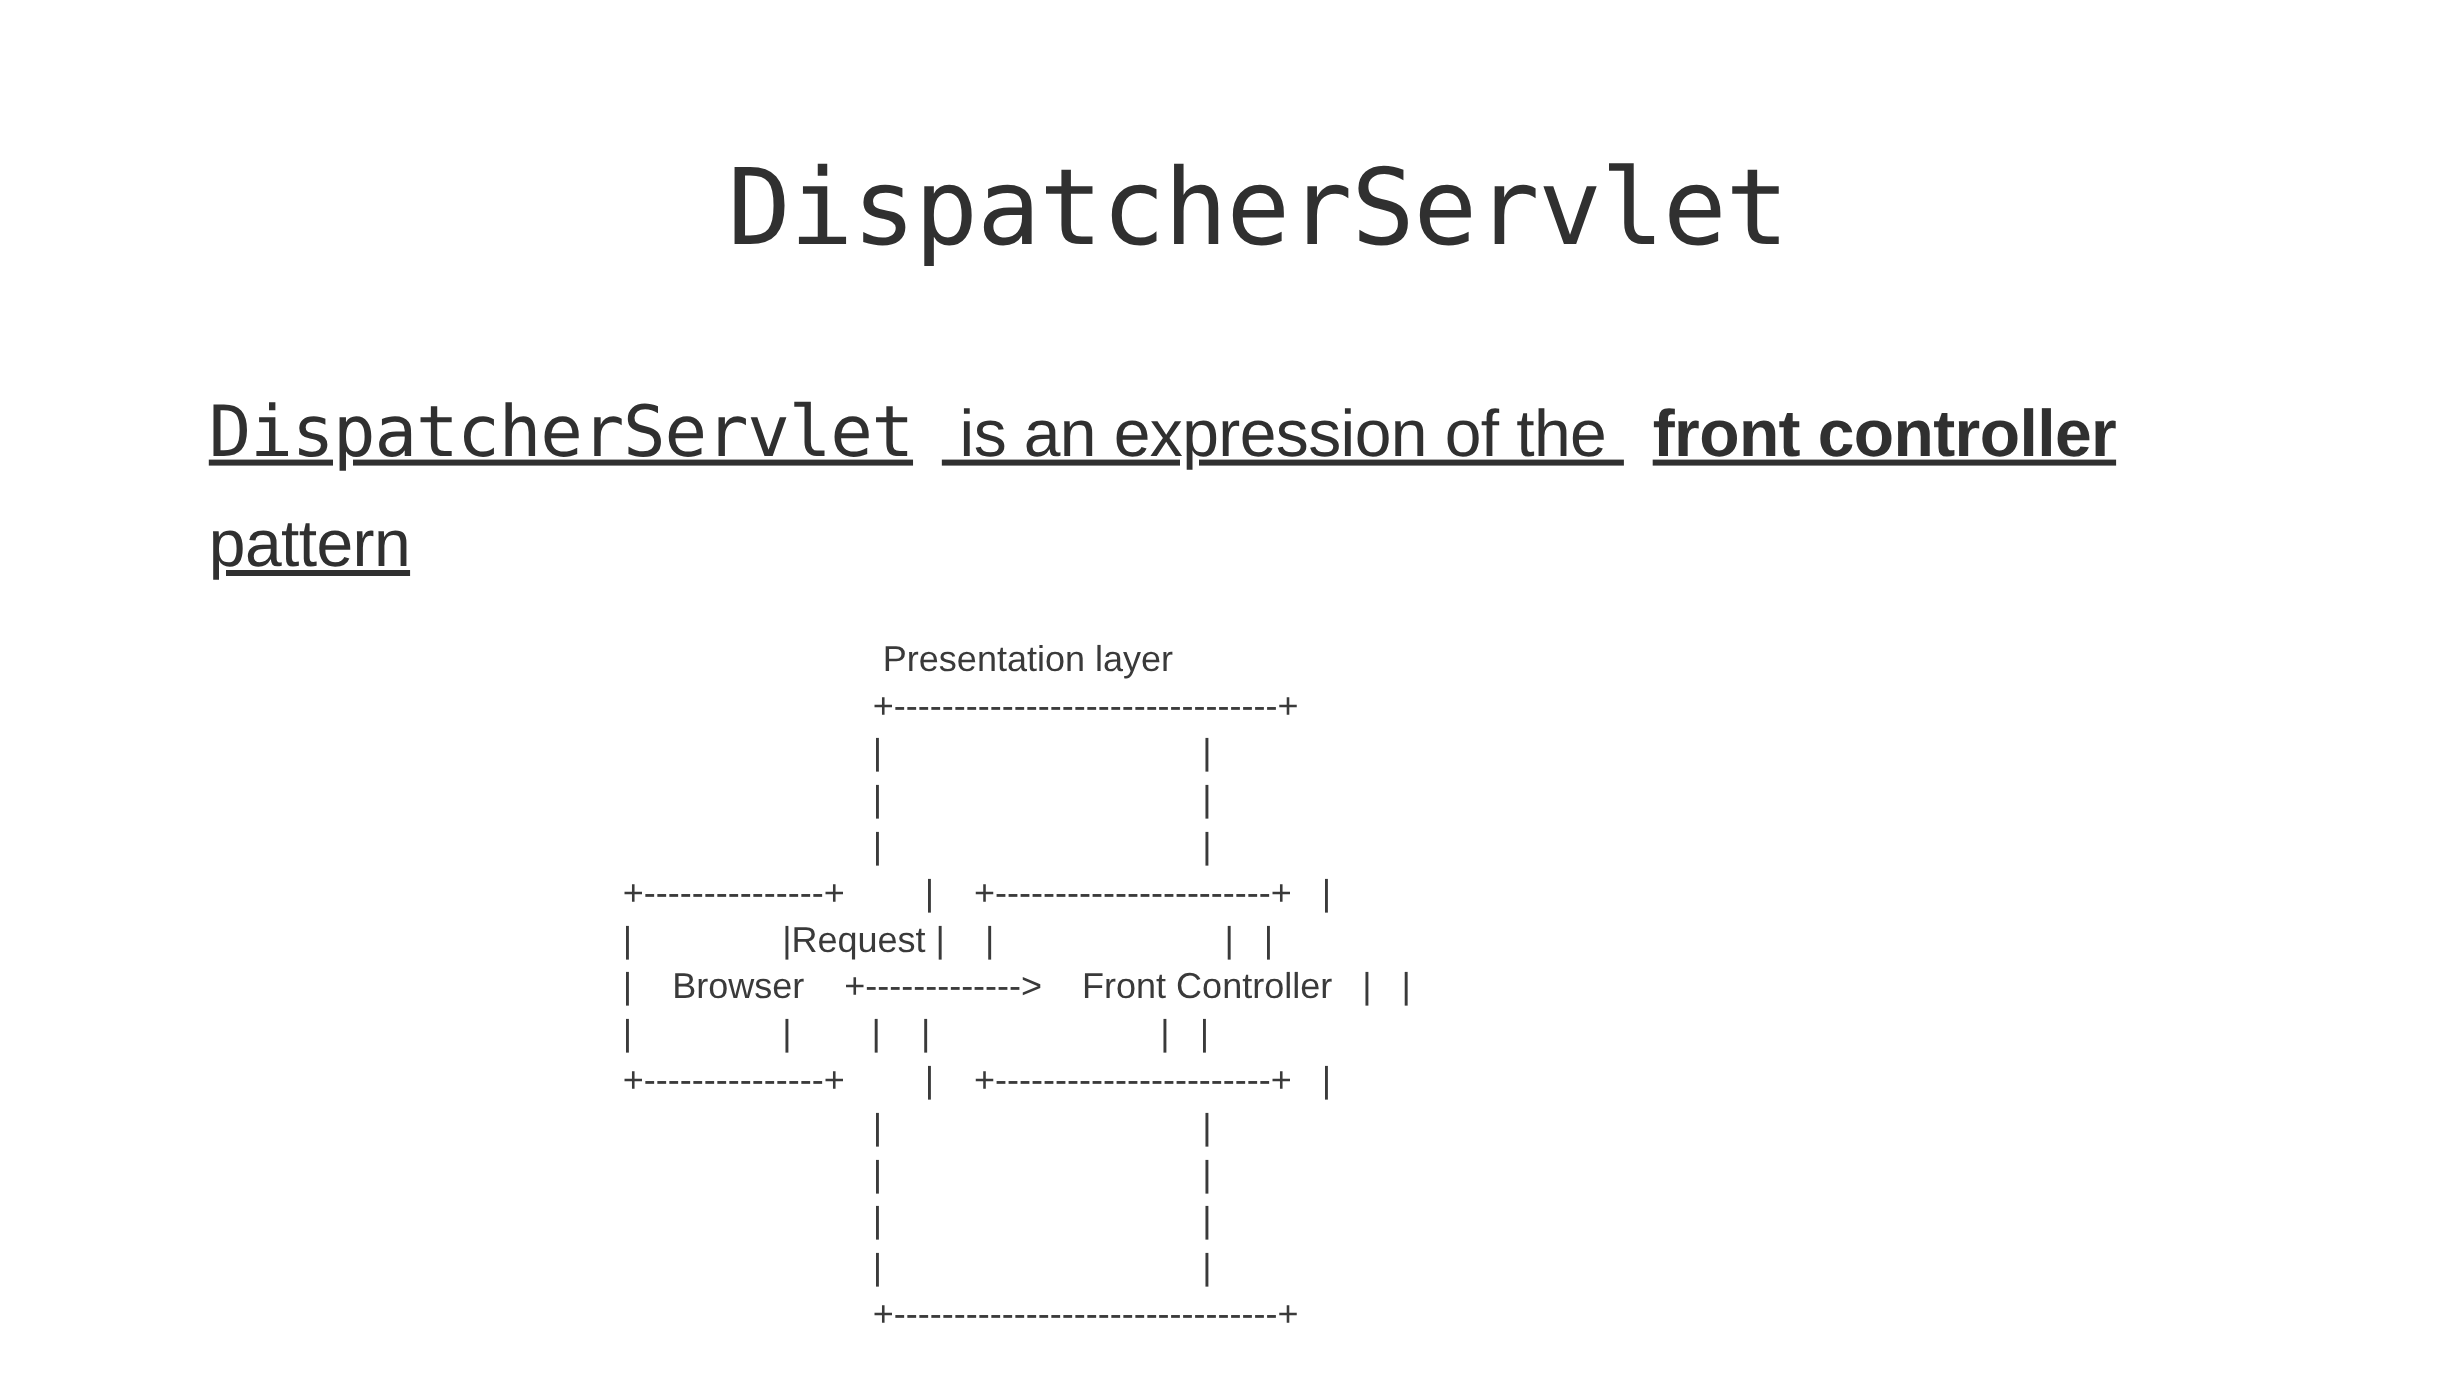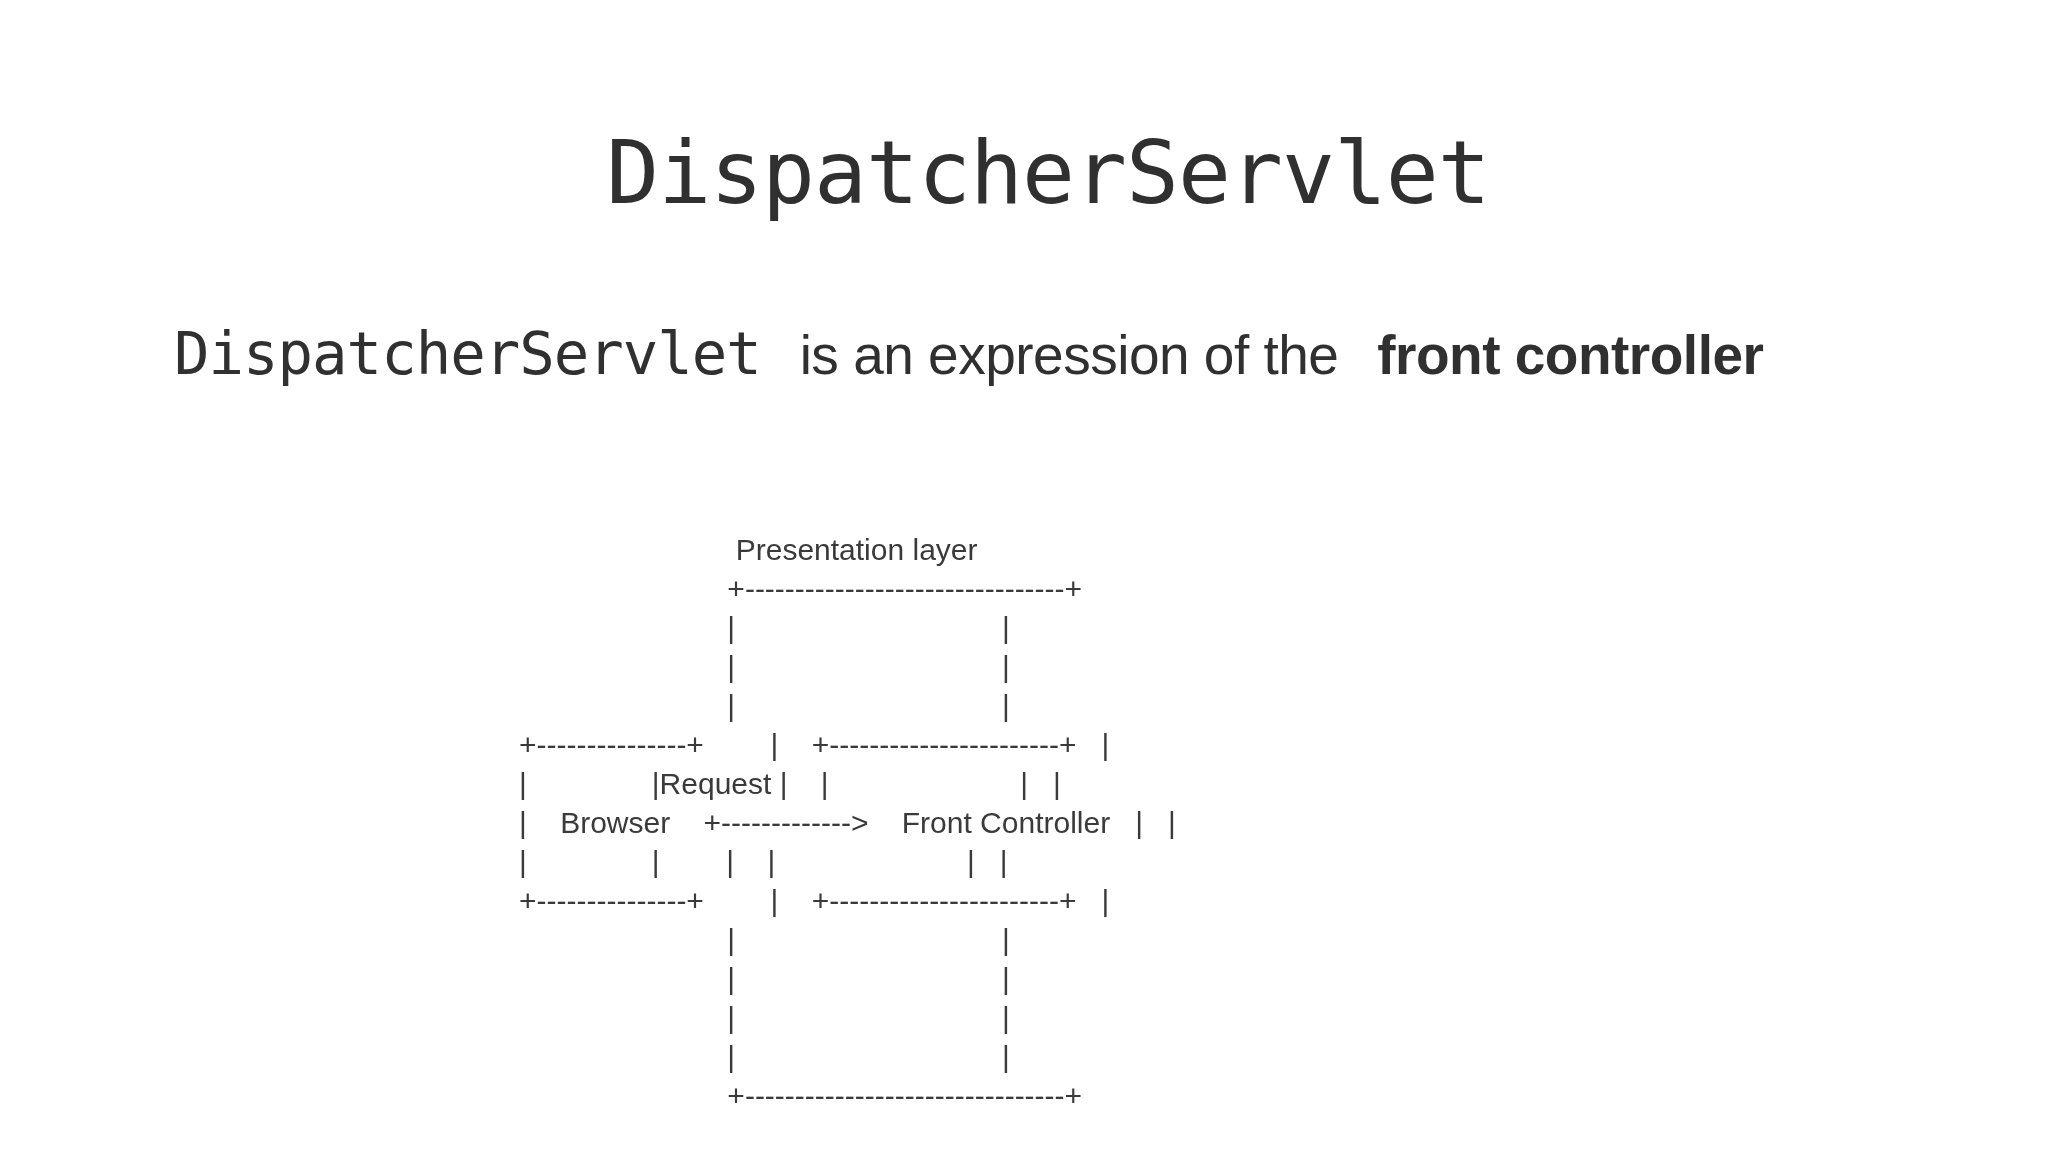--- a/index.html
+++ b/index.html
@@ -33,23 +33,24 @@
     letter-spacing: -1px;
     white-space: nowrap;
   }
   .para {
     position: absolute;
     top: 284px;
     left: 126px;
     width: 1800px;
     font-family: "Liberation Sans", sans-serif;
     font-size: 55px;
-    line-height: 68px;
+    line-height: 80px;
     color: var(--text-primary);
     letter-spacing: -0.5px;
+    text-decoration: underline;
   }
   .para .mono {
     font-family: "DejaVu Sans Mono", monospace;
     font-size: 59px;
     letter-spacing: -1px;
   }
   .para strong {
     font-weight: 700;
   }
   .para .line2 {
@@ -66,21 +67,21 @@
     white-space: pre;
     letter-spacing: 0;
   }
 </style>
 </head>
 <body>
 
 <div class="slide">
   <h1 class="title">DispatcherServlet</h1>
 
-  <p class="para"><span class="mono">DispatcherServlet</span><span> is an expression of the </span><strong>front controller</strong></p>
+  <p class="para"><span class="mono">DispatcherServlet</span><span> is an expression of the </span><strong>front controller</strong><span class="line2">pattern</span></p>
 
   <pre class="diagram">                          Presentation layer
                          +--------------------------------+
                          |                                |
                          |                                |
                          |                                |
 +---------------+        |    +-----------------------+   |
 |               |Request |    |                       |   |
 |    Browser    +-------------&gt;    Front Controller   |   |
 |               |        |    |                       |   |

